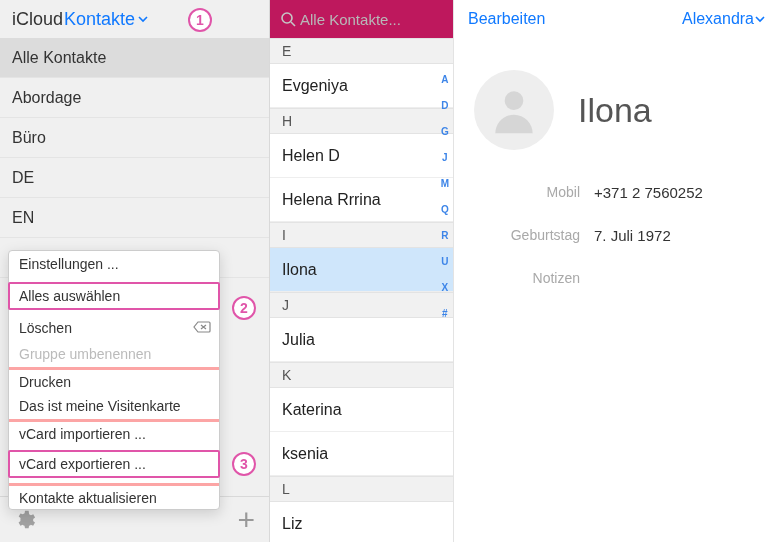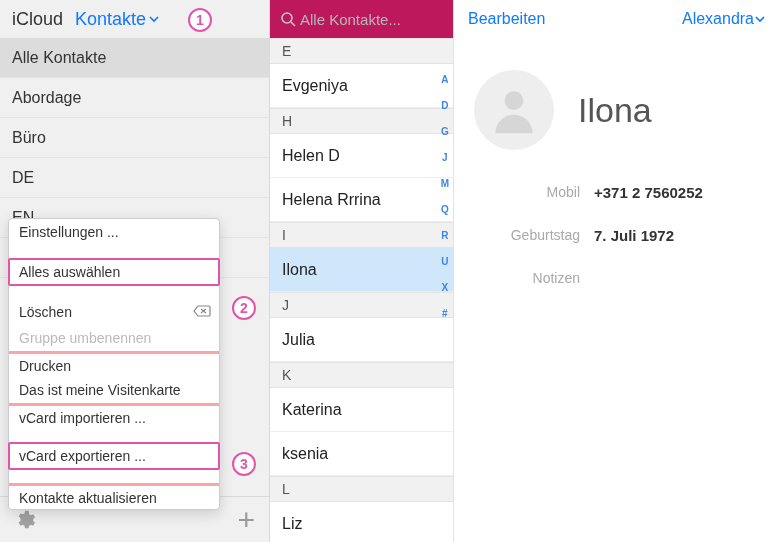--- a/index.html
+++ b/index.html
@@ -2,34 +2,34 @@
 <html><head>
 <meta charset="utf-8">
 <style>
   * { box-sizing: border-box; margin: 0; padding: 0; font-family: -apple-system, "Helvetica Neue", Arial, sans-serif; }
   html, body { width: 780px; height: 542px; overflow: hidden; background: #fff; }
   .app { display: flex; width: 780px; height: 542px; }
   
   .sidebar { width: 270px; background: #f0f0f0; display: flex; flex-direction: column; border-right: 1px solid #d9d9d9; position: relative; }
   .sidebar-header { height: 38px; display: flex; align-items: center; padding: 0 12px; font-size: 18px; }
   .sidebar-header .brand { color: #333; font-weight: 400; }
-  .sidebar-header .title { color: #1079ff; font-weight: 400; margin-left: 12px; display: flex; align-items: center; cursor: pointer; }
+  .sidebar-header .title { color: #1079ff; font-weight: 400; margin-left: 1px; display: flex; align-items: center; cursor: pointer; }
   .sidebar-header .title svg { margin-left: 2px; }
   .sidebar-groups { flex: 1; overflow: hidden; }
   .group-item { height: 40px; display: flex; align-items: center; padding: 0 12px; font-size: 16px; color: #333; border-bottom: 1px solid #e4e4e4; cursor: pointer; }
   .group-item.selected { background: #dcdcdc; }
   .sidebar-footer { height: 46px; border-top: 1px solid #d9d9d9; display: flex; align-items: center; justify-content: space-between; padding: 0 14px; }
   .gear-btn, .plus-btn { color: #777; cursor: pointer; background: none; border: none; display: flex; align-items: center; }
   .plus-btn { font-size: 30px; color: #999; font-weight: 200; line-height: 1; }
   
   .context-menu { position: absolute; left: 8px; bottom: 32px; width: 212px; background: #fff; border: 1px solid #ccc; border-radius: 4px; box-shadow: 0 4px 14px rgba(0,0,0,0.15); font-size: 14px; color: #333; }
   .cm-item { height: 26px; display: flex; align-items: center; padding: 0 10px; cursor: pointer; position: relative; }
   .cm-item.disabled { color: #bbb; cursor: default; }
   .cm-sep { border-top: 3px solid #fca5a5; }
-  .cm-item.hl { border: 2px solid #e055a9; border-radius: 2px; margin: 13px -1px; height: 28px; padding: 0 9px; }
+  .cm-item.hl { border: 2px solid #e055a9; border-radius: 2px; margin: 5px -1px; height: 28px; padding: 0 9px; }
   .cm-item .erase { position: absolute; right: 8px; color: #888; }
   
   .list-col { width: 184px; display: flex; flex-direction: column; border-right: 1px solid #e3e3e3; position: relative; }
   .list-header { height: 38px; display: flex; align-items: center; padding: 10px 10px; background: #be185d; }
   .search-wrap { display: flex; align-items: center; color: #b8b8b8; font-size: 15px; }
   .search-wrap svg { margin-right: 4px; }
   .list-body { flex: 1; overflow: hidden; position: relative; }
   .section-header { height: 26px; background: #f1f1f1; border-top: 1px solid #e3e3e3; border-bottom: 1px solid #e3e3e3; display: flex; align-items: center; padding: 0 12px; font-size: 14px; color: #555; }
   .list-item { height: 44px; display: flex; align-items: center; padding: 0 12px; font-size: 16px; color: #222; border-bottom: 1px solid #eee; cursor: pointer; }
   .list-item.selected { background: #cfe6fb; }
@@ -39,21 +39,21 @@
   .detail { flex: 1; display: flex; flex-direction: column; }
   .detail-header { height: 38px; display: flex; align-items: center; justify-content: space-between; padding: 16px 14px; font-size: 16px; }
   .detail-header .left, .detail-header .right { color: #1079ff; cursor: pointer; display: flex; align-items: center; }
   .detail-body { padding: 20px 20px 0 20px; }
   .identity { display: flex; align-items: center; margin: 12px 0 34px 0; }
   .avatar { width: 80px; height: 80px; border-radius: 50%; background: #eeeeee; display: flex; align-items: center; justify-content: center; margin-right: 24px; }
   .avatar svg { color: #d0d0d0; }
   .name { font-size: 34px; color: #555; font-weight: 300; }
   .field-row { display: flex; margin-bottom: 26px; font-size: 15px; }
   .field-label { width: 120px; text-align: right; color: #a9a9a9; padding-right: 14px; font-size: 14px; }
-  .field-value { color: #333; font-weight: bold; }
+  .field-value { color: #333; }
   
   .badge { position: absolute; width: 24px; height: 24px; border-radius: 50%; background: #fff; border: 2px solid #e055a9; color: #e055a9; display: flex; align-items: center; justify-content: center; font-size: 14px; font-weight: 600; z-index: 50; }
   .badge1 { left: 188px; top: 8px; }
   .badge2 { left: 232px; top: 296px; }
   .badge3 { left: 232px; top: 452px; }
 </style>
 </head>
 <body>
 
 <div class="app">

